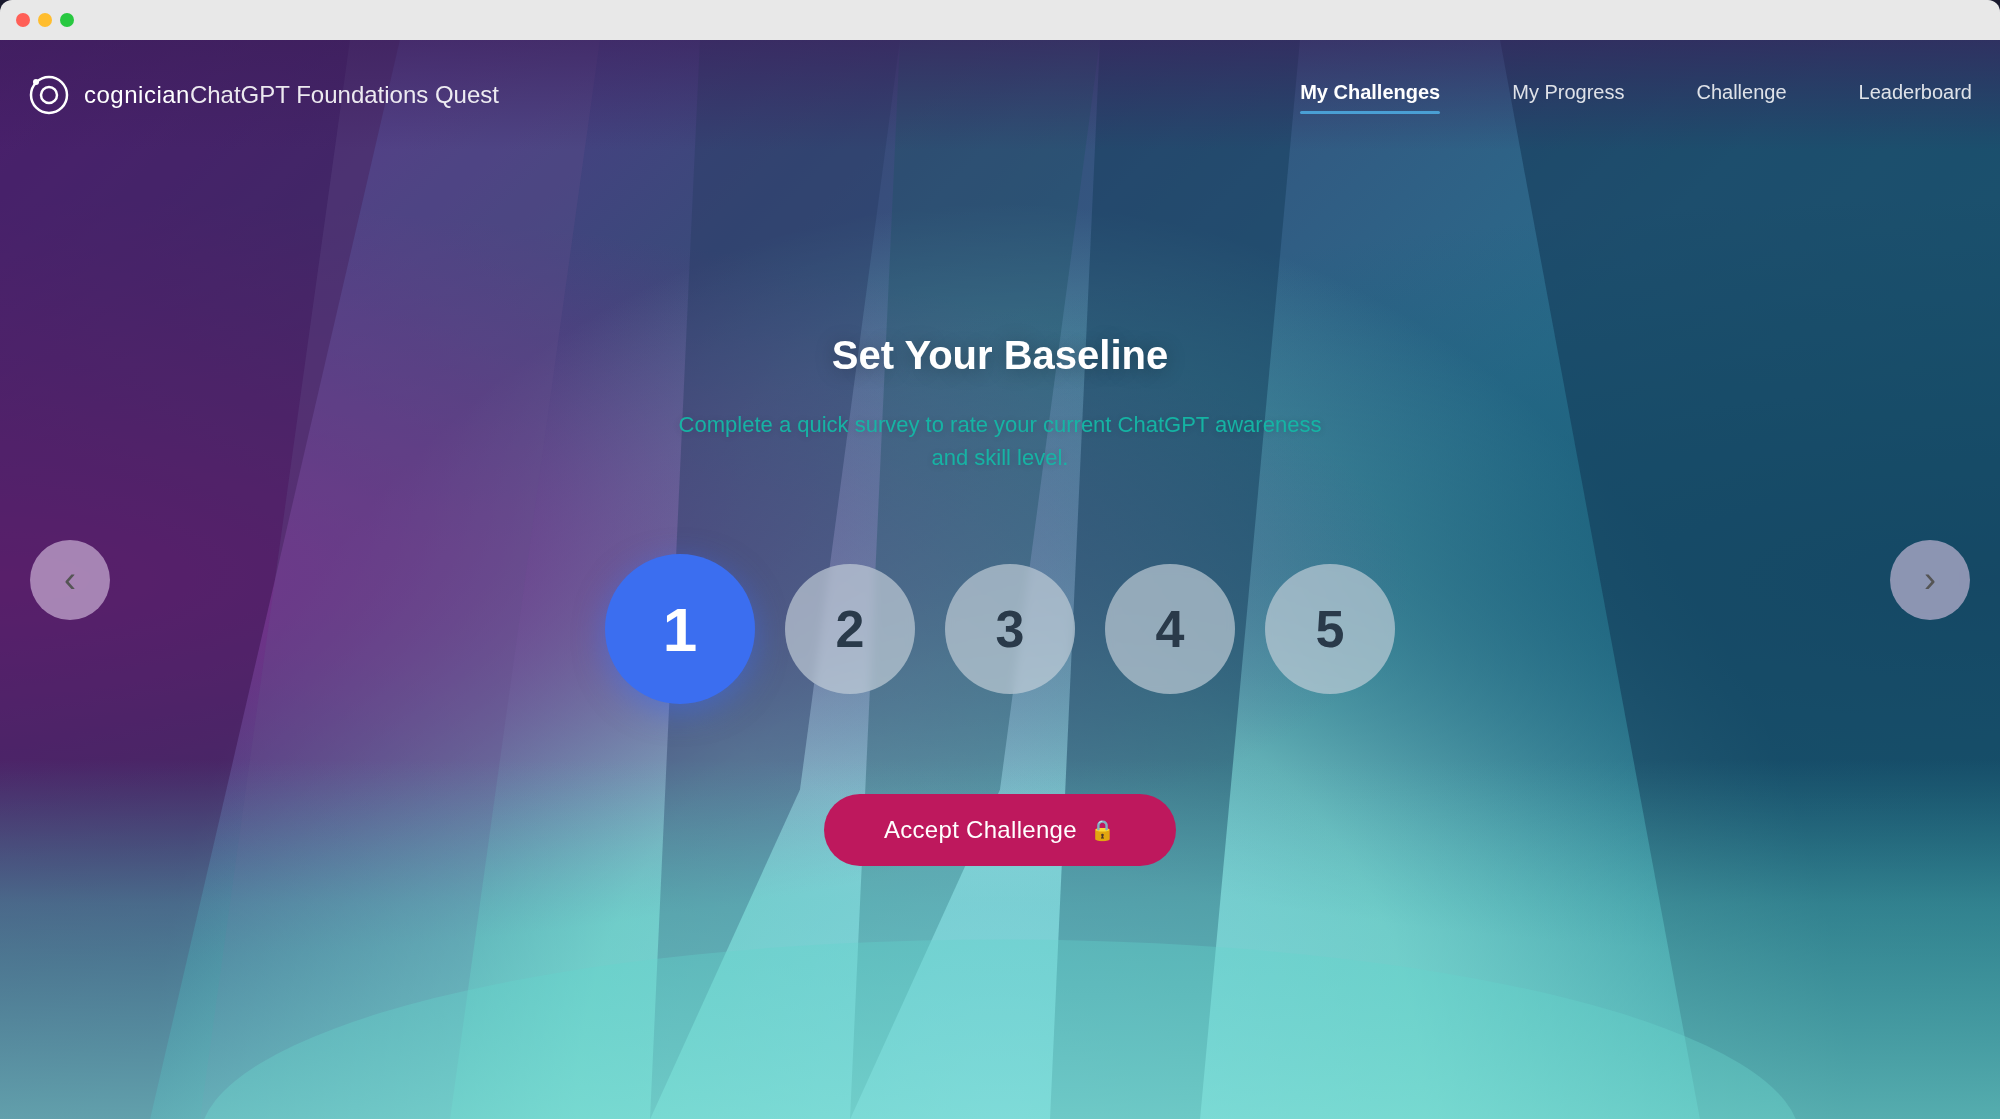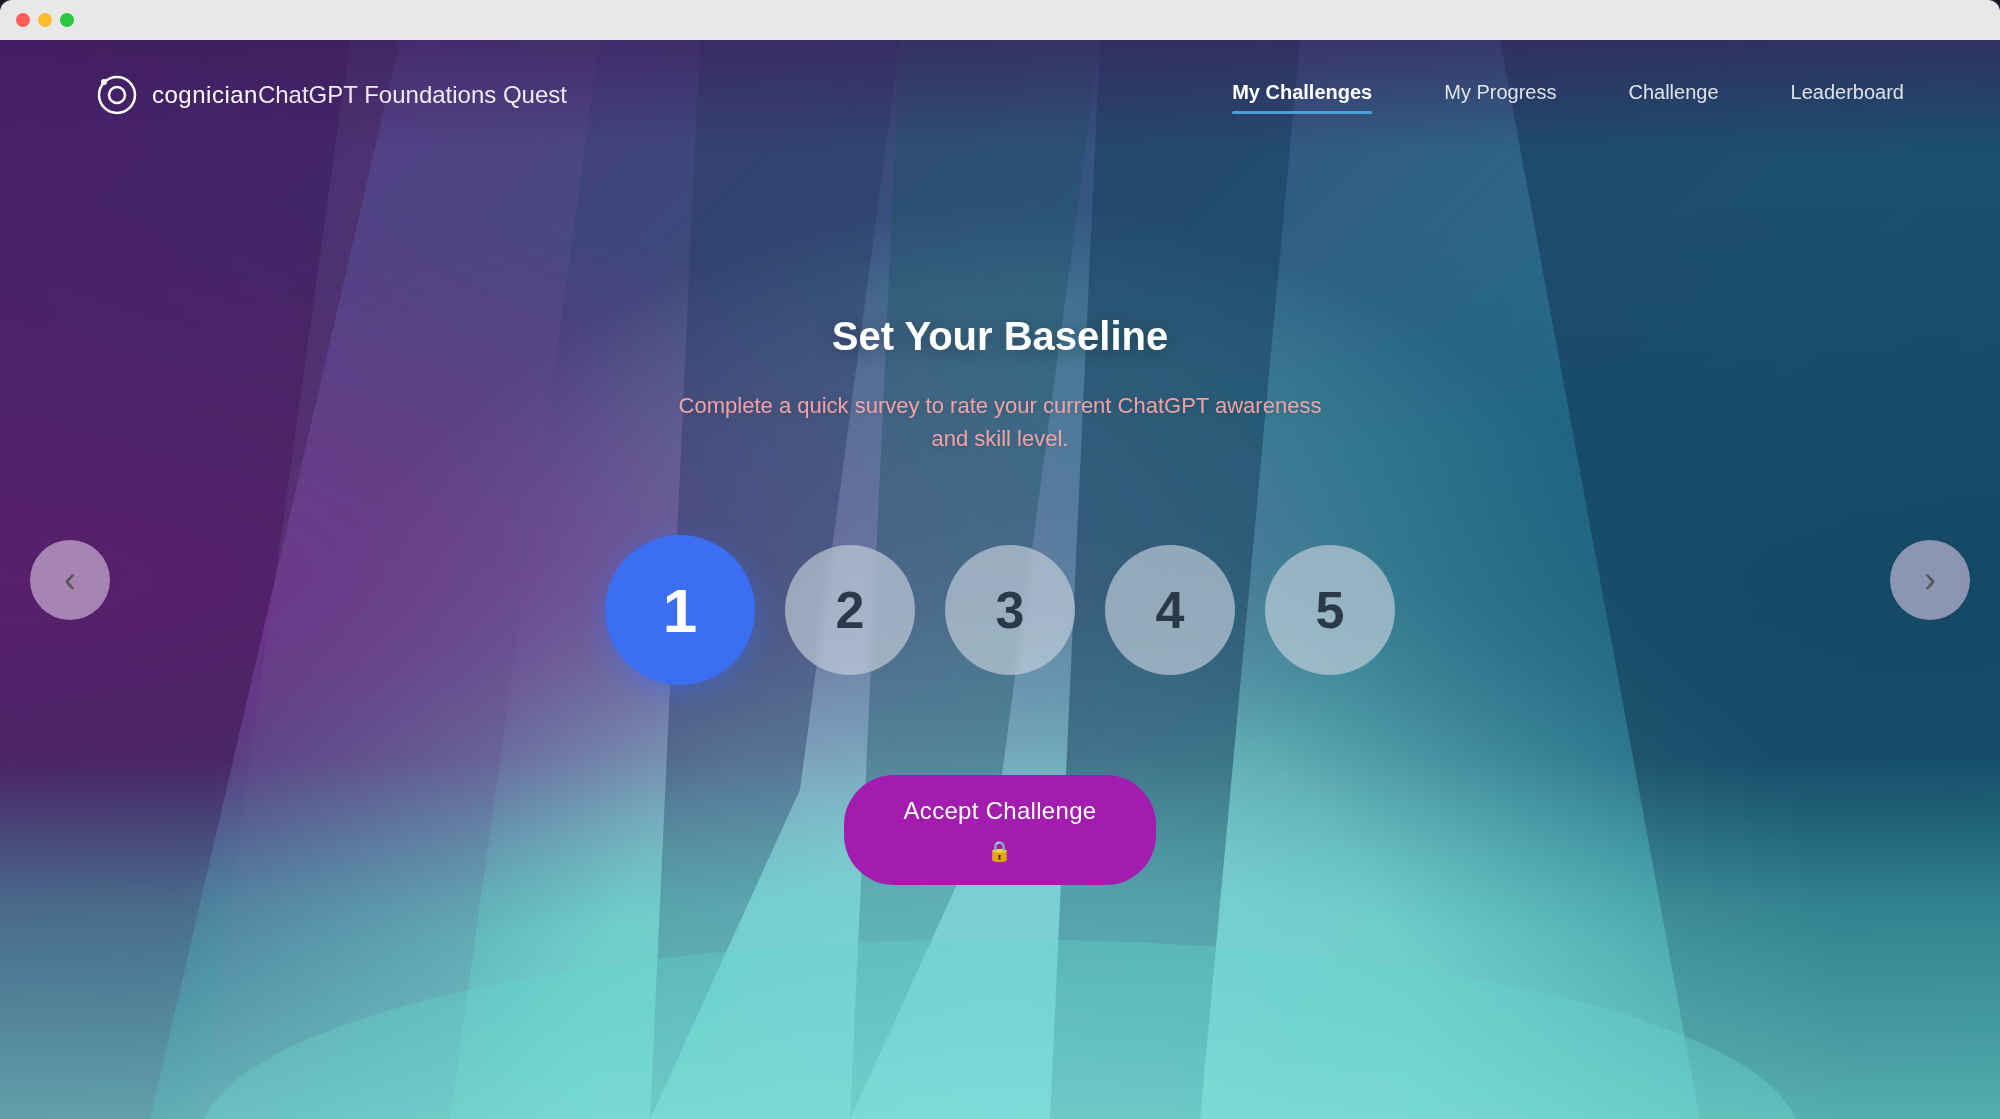--- a/index.html
+++ b/index.html
@@ -64,21 +64,21 @@
 
     
     .navbar {
       position: absolute;
       top: 0;
       left: 0;
       right: 0;
       height: 110px;
       display: flex;
       align-items: center;
-      padding: 0 96px;
+      padding: 0 28px;
       z-index: 10;
       background: linear-gradient(to bottom, rgba(60,30,90,0.6) 0%, transparent 100%);
     }
 
     .logo-area {
       display: flex;
       align-items: center;
       gap: 14px;
     }
 
@@ -154,21 +154,21 @@
     .challenge-title {
       color: white;
       font-size: 40px;
       font-weight: 700;
       text-align: center;
       margin-bottom: 30px;
       text-shadow: 0 2px 20px rgba(0,0,0,0.3);
     }
 
     .challenge-subtitle {
-      color: #fca5a5;
+      color: #14b8a6;
       font-size: 22px;
       font-weight: 400;
       text-align: center;
       line-height: 1.5;
       opacity: 0.95;
       max-width: 700px;
       margin-bottom: 80px;
       text-shadow: 0 1px 10px rgba(0,0,0,0.2);
     }
 
@@ -205,33 +205,32 @@
     }
 
     .step-circle:not(.active):not(:first-child) {
       width: 130px;
       height: 130px;
       font-size: 55px;
     }
 
     
     .accept-btn {
-      background: #a21caf;
+      background: #be185d;
       color: white;
       border: none;
       border-radius: 50px;
       padding: 22px 60px;
       font-size: 24px;
       font-weight: 500;
       cursor: pointer;
       display: flex;
       align-items: center;
       gap: 14px;
       letter-spacing: 0.3px;
-      flex-direction: column;
     }
 
     .lock-icon {
       font-size: 20px;
     }
 
     
     .nav-arrow {
       position: absolute;
       top: 50%;

